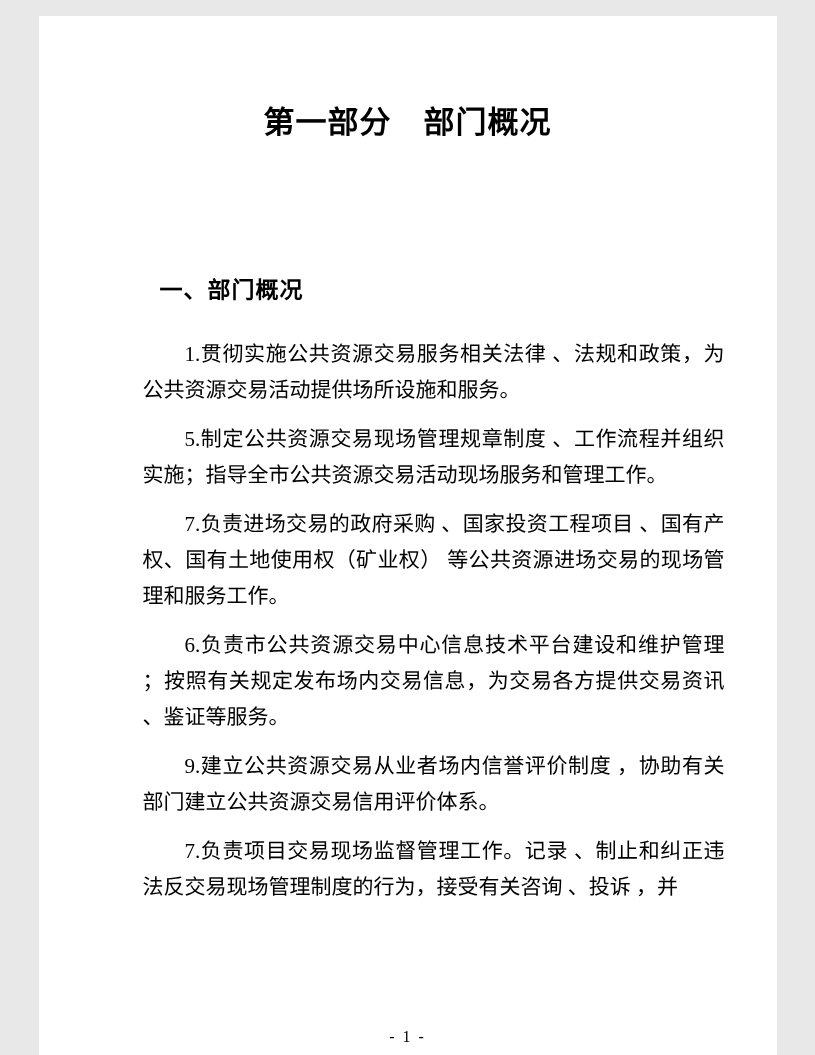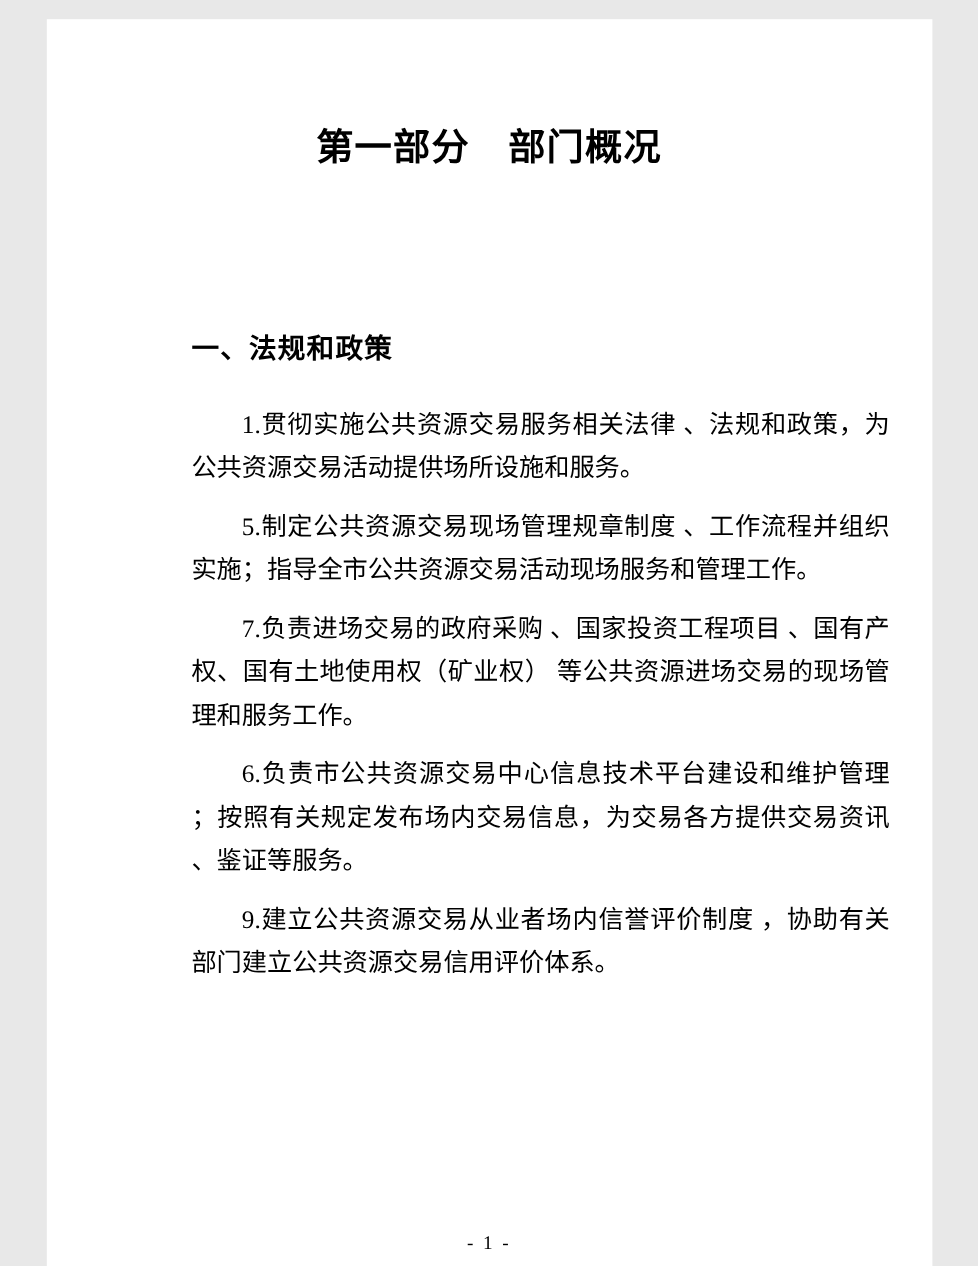--- a/index.html
+++ b/index.html
@@ -42,21 +42,21 @@
     margin: 0;
     font-size: 23px;
     font-weight: bold;
     line-height: 1.2;
     letter-spacing: 1px;
     font-family: "Liberation Sans", "DejaVu Sans", sans-serif;
   }
   .body-text {
     position: absolute;
     top: 320px;
-    left: 121px;
+    left: 104px;
     width: 582px;
     font-size: 21px;
     line-height: 36px;
     text-align: justify;
     text-justify: inter-ideograph;
   }
   .body-text p {
     margin: 0 0 13px 0;
     text-indent: 42px;
   }
@@ -71,25 +71,26 @@
     line-height: 1;
   }
 </style>
 </head>
 <body>
 
 <div class="page">
 
   <h1 class="doc-title">第一部分　部门概况</h1>
 
-  <h2 class="section-heading">一、法规和政策</h2>
+  <h2 class="section-heading">一、部门概况</h2>
 
   <div class="body-text">
       <p>1.贯彻实施公共资源交易服务相关法律 、法规和政策，为公共资源交易活动提供场所设施和服务。</p>
       <p>5.制定公共资源交易现场管理规章制度 、工作流程并组织实施；指导全市公共资源交易活动现场服务和管理工作。</p>
       <p>7.负责进场交易的政府采购 、国家投资工程项目 、国有产权、国有土地使用权（矿业权） 等公共资源进场交易的现场管理和服务工作。</p>
       <p>6.负责市公共资源交易中心信息技术平台建设和维护管理 ；按照有关规定发布场内交易信息，为交易各方提供交易资讯 、鉴证等服务。</p>
       <p>9.建立公共资源交易从业者场内信誉评价制度 ，协助有关部门建立公共资源交易信用评价体系。</p>
+      <p>7.负责项目交易现场监督管理工作。记录 、制止和纠正违法反交易现场管理制度的行为，接受有关咨询 、投诉 ，并</p>
     </div>
 
   <div class="page-number">- 1 -</div>
 
 </div>
 
 </body></html>

